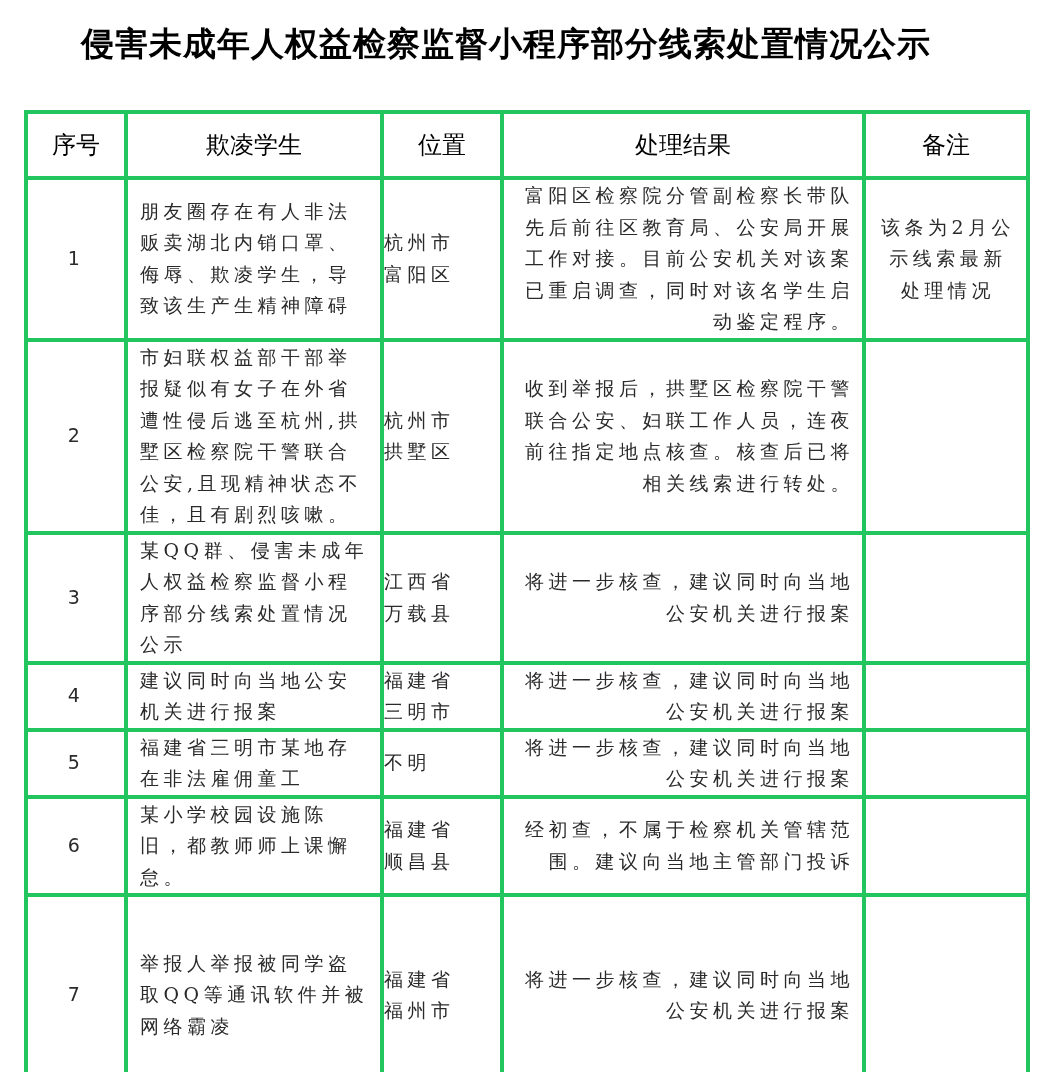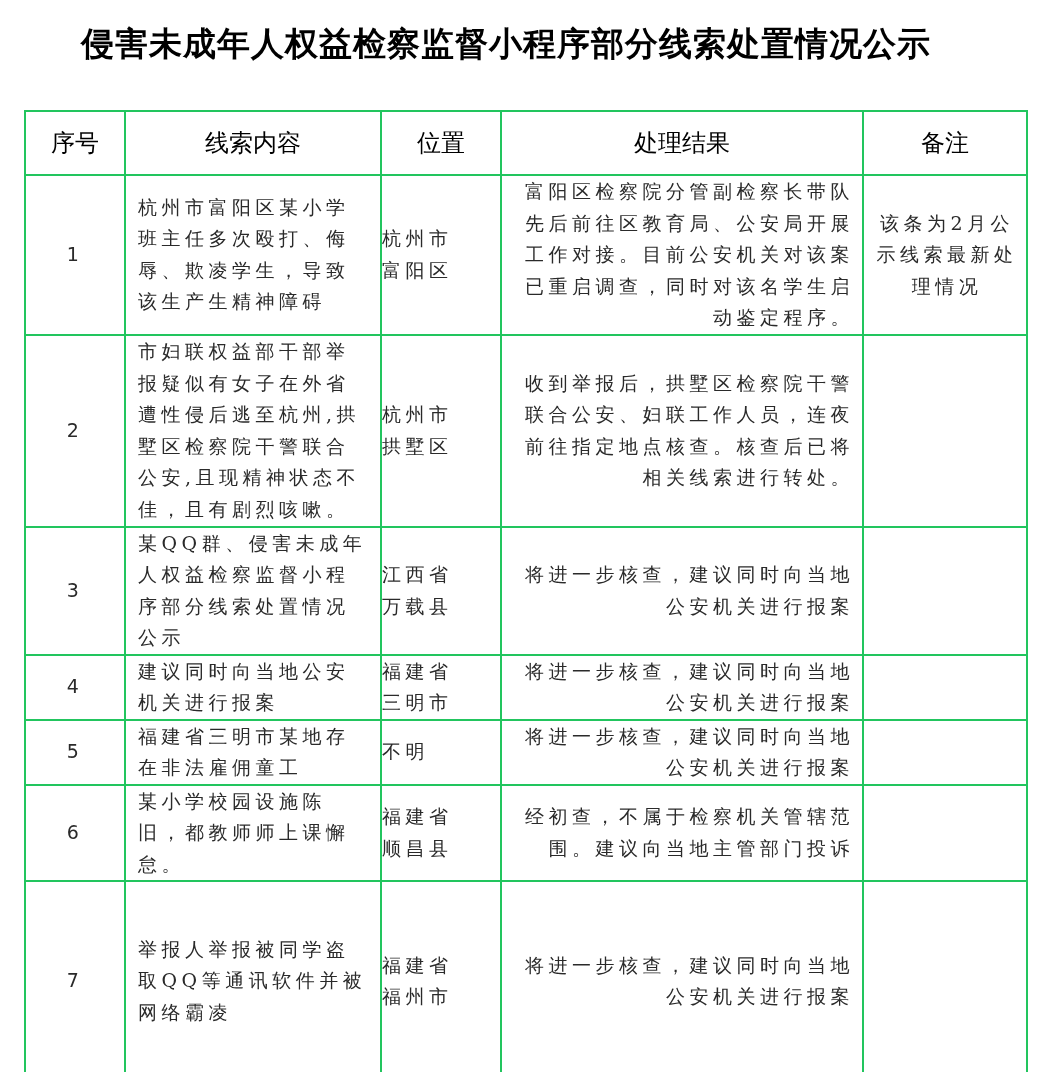--- a/index.html
+++ b/index.html
@@ -31,21 +31,21 @@
     table.notice {
       position: absolute;
       left: 24px;
       top: 110px;
       border-collapse: collapse;
       table-layout: fixed;
       width: 1002px;
       border: 2px solid #000;
     }
     table.notice th, table.notice td {
-      border: 2px solid #22c55e;
+      border: 4px solid #22c55e;
       padding: 0;
       vertical-align: middle;
     }
     table.notice th {
       font-family: "DejaVu Sans", "Liberation Sans", sans-serif;
       font-size: 24px;
       font-weight: normal;
       height: 62px;
       text-align: center;
       color: #000;
@@ -91,31 +91,31 @@
   <colgroup>
     <col style="width:100px">
     <col style="width:256px">
     <col style="width:120px">
     <col style="width:362px">
     <col style="width:164px">
   </colgroup>
   <thead>
     <tr>
       <th>序号</th>
-      <th>线索内容</th>
+      <th>欺凌学生</th>
       <th>位置</th>
       <th>处理结果</th>
       <th>备注</th>
     </tr>
   </thead>
   <tbody>
     <tr style="height:159px">
       <td class="c-num">1</td>
       <td class="c-content">
-          <span class="cell-text">杭州市富阳区某小学班主任多次殴打、侮辱、欺凌学生，导致该生产生精神障碍</span>
+          <span class="cell-text">朋友圈存在有人非法贩卖湖北内销口罩、侮辱、欺凌学生，导致该生产生精神障碍</span>
         </td>
       <td class="c-loc">
           <span class="loc-text">杭州市
 富阳区</span>
         </td>
       <td class="c-result">
           <span class="cell-text">富阳区检察院分管副检察长带队先后前往区教育局、公安局开展工作对接。目前公安机关对该案已重启调查，同时对该名学生启动鉴定程序。</span>
         </td>
       <td class="c-note">
           <span class="cell-text">该条为2月公示线索最新处理情况</span>

